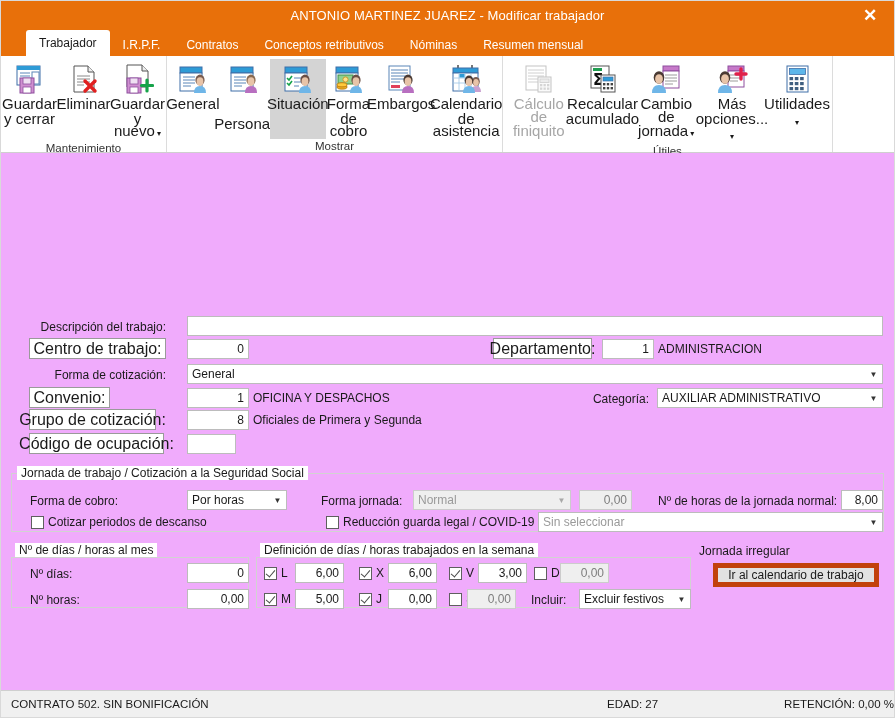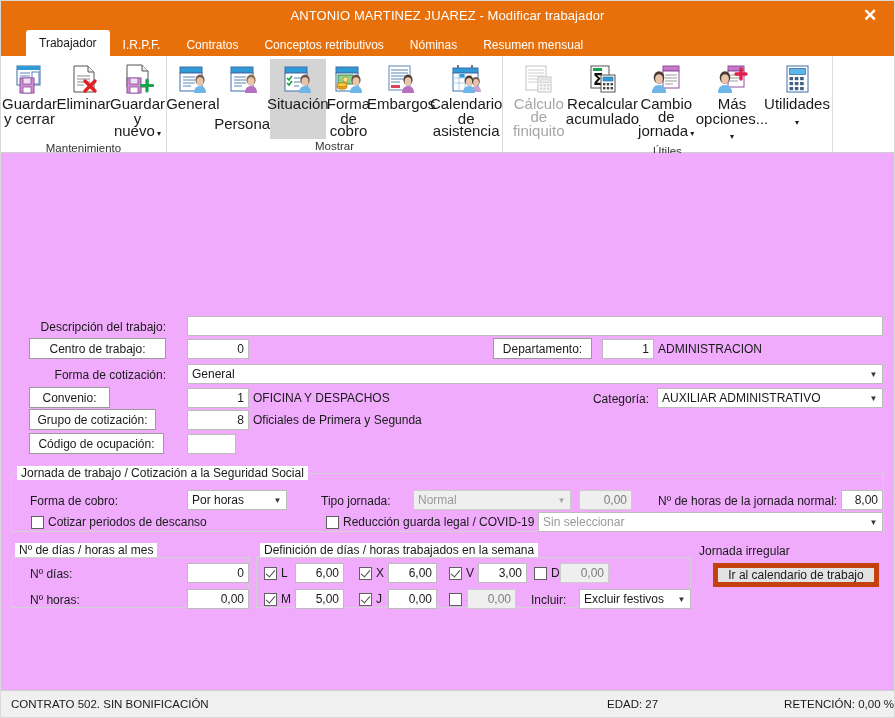--- a/index.html
+++ b/index.html
@@ -121,21 +121,21 @@
   }
   .lbl-r { text-align: right; }
   .fld-label { font-size: 12px; color: #1a1a1a; }
 
   .btn-label {
     display: inline-flex; align-items: center;
     height: 21px;
     border: 1px solid #9a9a9a;
     background: #ffffff;
     padding: 0 9px;
-    font-size: 12px;
+    font-size: 16px;
     cursor: pointer;
     white-space: nowrap;
   }
 
   .inp {
     height: 20px;
     border: 1px solid #bcbcbc;
     background: #ffffff;
     font-family: "Liberation Sans", sans-serif;
     font-size: 12px;
@@ -608,21 +608,21 @@
 
     <div class="groupbox" style="left:10px; top:320px; width:873px; height:59px;"></div>
     <div class="gb-title" style="left:16px; top:313px;">Jornada de trabajo / Cotización a la Seguridad Social</div>
 
     <div class="abs fld-label" style="left:29px; top:341px;">Forma de cobro:</div>
     <div class="abs combo" style="left:186px; top:337px; width:100px;">
       <span class="cval">Por horas</span>
       <span class="carrow">▼</span>
     </div>
 
-    <div class="abs fld-label" style="left:320px; top:341px;">Tipo jornada:</div>
+    <div class="abs fld-label" style="left:320px; top:341px;">Forma jornada:</div>
     <div class="abs combo disabled" style="left:412px; top:337px; width:158px;">
       <span class="cval">Normal</span>
       <span class="carrow">▼</span>
     </div>
     <div class="abs inp num ro" style="left:578px; top:337px; width:53px;">0,00</div>
 
     <div class="abs fld-label" style="left:657px; top:341px;">Nº de horas de la jornada normal:</div>
     <div class="abs inp num" style="left:840px; top:337px; width:42px;">8,00</div>
 
     <div class="abs cbox" style="left:30px; top:362px;">

